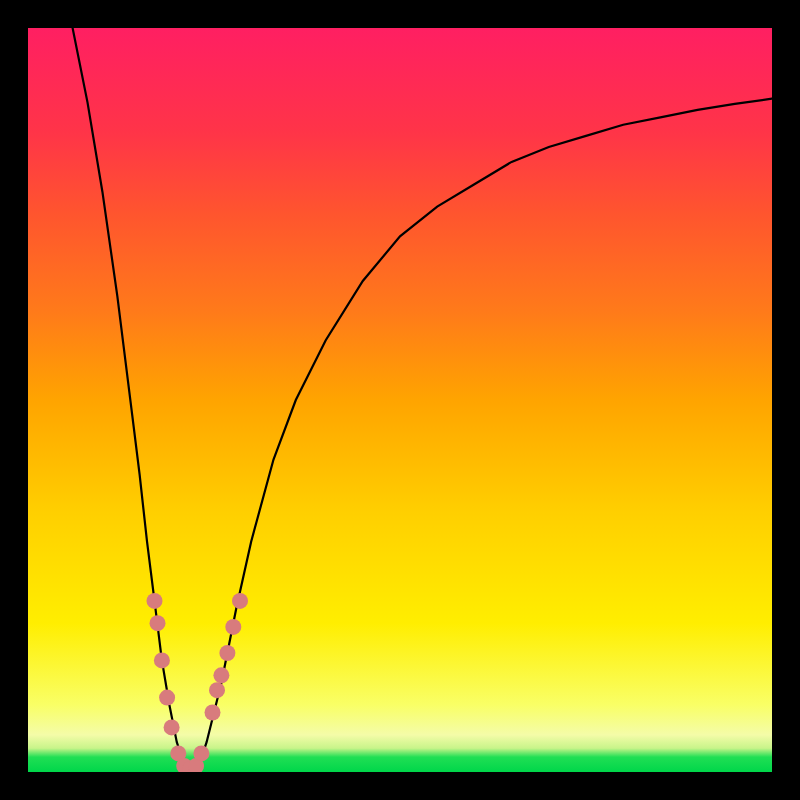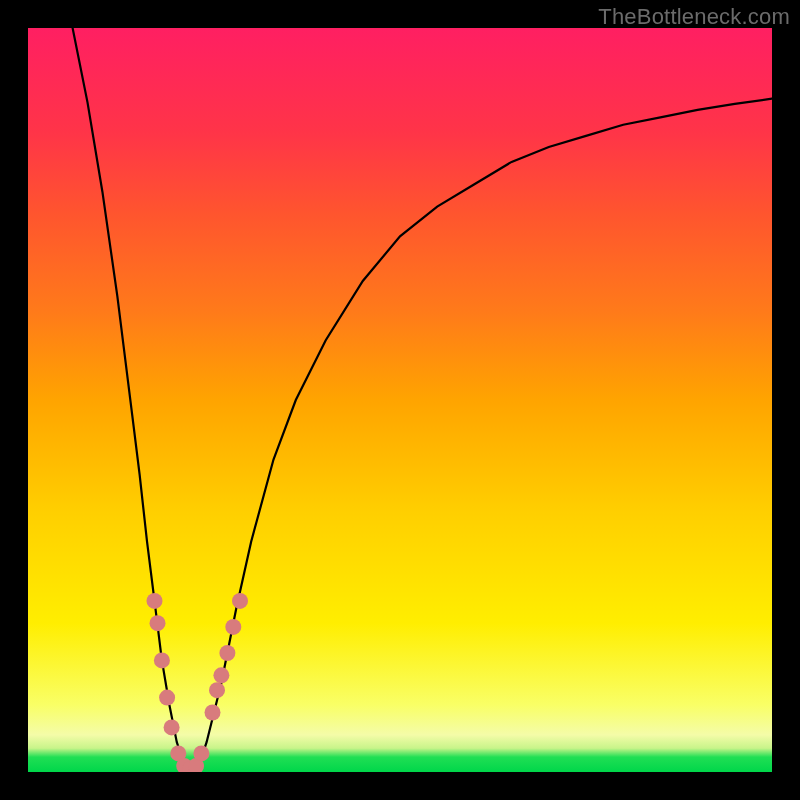--- a/index.html
+++ b/index.html
@@ -91,14 +91,13 @@
           <circle cx="173.4" cy="725.4" r="8" class="dot"></circle>
           <circle cx="184.5" cy="684.5" r="8" class="dot"></circle>
           <circle cx="189.0" cy="662.2" r="8" class="dot"></circle>
           <circle cx="193.4" cy="647.3" r="8" class="dot"></circle>
           <circle cx="199.4" cy="625.0" r="8" class="dot"></circle>
           <circle cx="205.3" cy="598.9" r="8" class="dot"></circle>
           <circle cx="212.0" cy="572.9" r="8" class="dot"></circle>
         </g>
     </svg>
   </div>
-  <div class="watermark">TheBottleneck.com</div>
 </div>
 
 </body></html>

